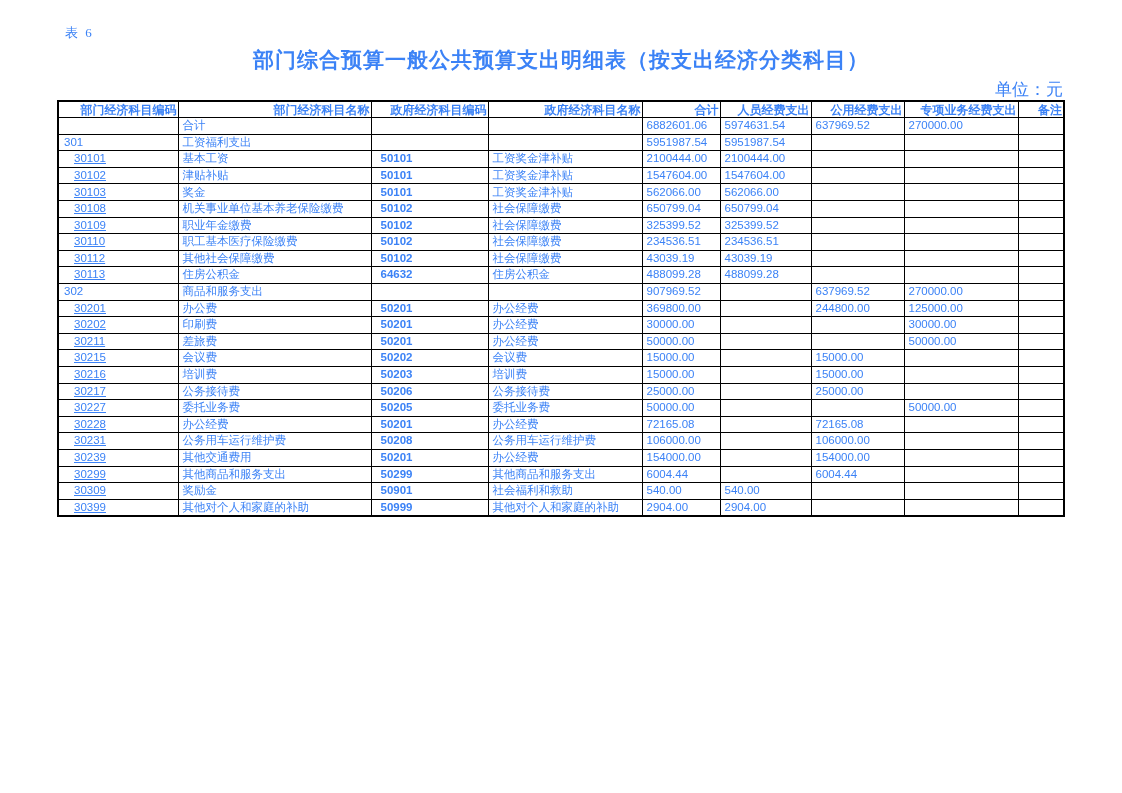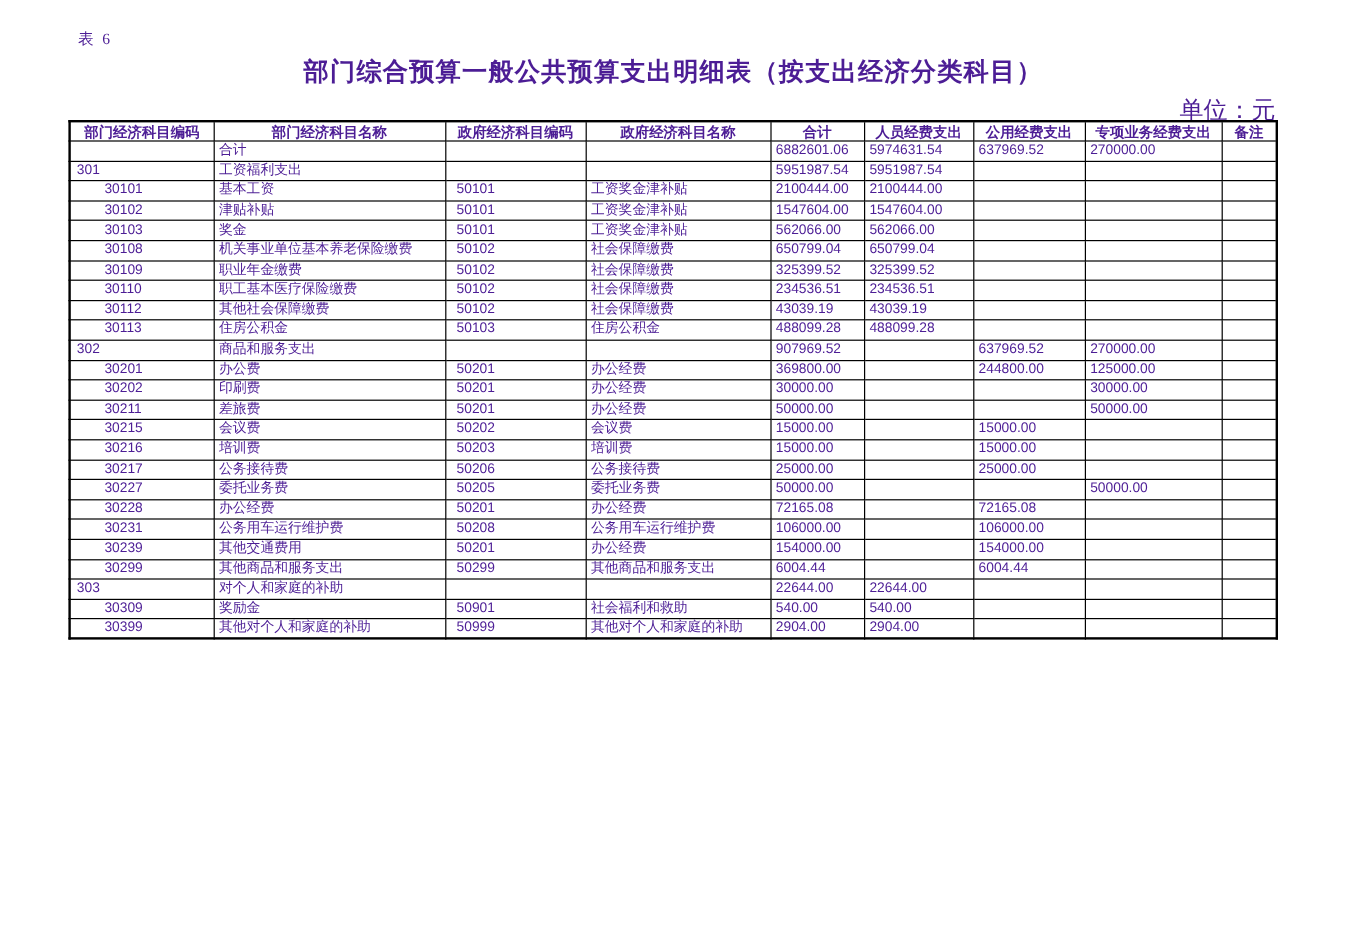--- a/index.html
+++ b/index.html
@@ -7,21 +7,21 @@
     margin: 0;
     padding: 0;
     background: #ffffff;
   }
   .page {
     position: relative;
     width: 1122px;
     height: 793px;
     background: #ffffff;
     font-family: "Liberation Sans", sans-serif;
-    color: #4c1d95;
+    color: #3b82f6;
     overflow: hidden;
   }
   .sheet-label {
     position: absolute;
     left: 65px;
     top: 24px;
     font-size: 13px;
     font-family: "Liberation Serif", serif;
     letter-spacing: 2px;
   }
@@ -36,21 +36,21 @@
     font-weight: bold;
     letter-spacing: 1px;
     font-family: "Liberation Sans", sans-serif;
   }
   .unit-label {
     position: absolute;
     left: 57px;
     top: 78px;
     width: 1006px;
     text-align: right;
-    font-size: 20px;
+    font-size: 17px;
     font-family: "Liberation Serif", serif;
   }
   table.budget-table {
     position: absolute;
     left: 57px;
     top: 100px;
     width: 1006px;
     border-collapse: collapse;
     table-layout: fixed;
     border: 2px solid #000;
@@ -60,42 +60,42 @@
     height: 16.6px;
     padding: 0 3px;
     overflow: hidden;
     white-space: nowrap;
     vertical-align: middle;
     line-height: 1;
   }
   .budget-table th {
     font-size: 12px;
     font-weight: bold;
-    text-align: center;
+    text-align: right;
     padding: 0 1px;
   }
   .budget-table td {
     font-size: 11.5px;
     text-align: left;
   }
   
   col.c0 { width: 120px; }
   col.c1 { width: 193px; }
   col.c2 { width: 117px; }
   col.c3 { width: 154px; }
   col.c4 { width: 78px;  }
   col.c5 { width: 91px;  }
   col.c6 { width: 93px;  }
   col.c7 { width: 114px; }
   col.c8 { width: 46px;  }
   
   tr.lvl-section td.c0 { padding-left: 5px; }
-  tr.lvl-detail  td.c0 { padding-left: 28px; }
+  tr.lvl-detail  td.c0 { padding-left: 15px; text-decoration: underline; }
   tr.lvl-total   td.c0 { padding-left: 5px; }
-  .budget-table td.c2 { padding-left: 9px; }
+  .budget-table td.c2 { padding-left: 9px; font-weight: bold; }
   .budget-table td.c1, .budget-table td.c3,
   .budget-table td.c4, .budget-table td.c5,
   .budget-table td.c6, .budget-table td.c7 { padding-left: 4px; }
 </style>
 </head>
 <body>
 
 <div class="page">
   <div class="sheet-label">表 6</div>
 
@@ -224,21 +224,21 @@
           <td class="c3">社会保障缴费</td>
           <td class="c4">43039.19</td>
           <td class="c5">43039.19</td>
           <td class="c6"></td>
           <td class="c7"></td>
           <td class="c8"></td>
         </tr>
         <tr class="lvl-detail">
           <td class="c0">30113</td>
           <td class="c1">住房公积金</td>
-          <td class="c2">50103</td>
+          <td class="c2">64632</td>
           <td class="c3">住房公积金</td>
           <td class="c4">488099.28</td>
           <td class="c5">488099.28</td>
           <td class="c6"></td>
           <td class="c7"></td>
           <td class="c8"></td>
         </tr>
         <tr class="lvl-section">
           <td class="c0">302</td>
           <td class="c1">商品和服务支出</td>
@@ -364,31 +364,20 @@
           <td class="c0">30299</td>
           <td class="c1">其他商品和服务支出</td>
           <td class="c2">50299</td>
           <td class="c3">其他商品和服务支出</td>
           <td class="c4">6004.44</td>
           <td class="c5"></td>
           <td class="c6">6004.44</td>
           <td class="c7"></td>
           <td class="c8"></td>
         </tr>
-        <tr class="lvl-section">
-          <td class="c0">303</td>
-          <td class="c1">对个人和家庭的补助</td>
-          <td class="c2"></td>
-          <td class="c3"></td>
-          <td class="c4">22644.00</td>
-          <td class="c5">22644.00</td>
-          <td class="c6"></td>
-          <td class="c7"></td>
-          <td class="c8"></td>
-        </tr>
         <tr class="lvl-detail">
           <td class="c0">30309</td>
           <td class="c1">奖励金</td>
           <td class="c2">50901</td>
           <td class="c3">社会福利和救助</td>
           <td class="c4">540.00</td>
           <td class="c5">540.00</td>
           <td class="c6"></td>
           <td class="c7"></td>
           <td class="c8"></td>

